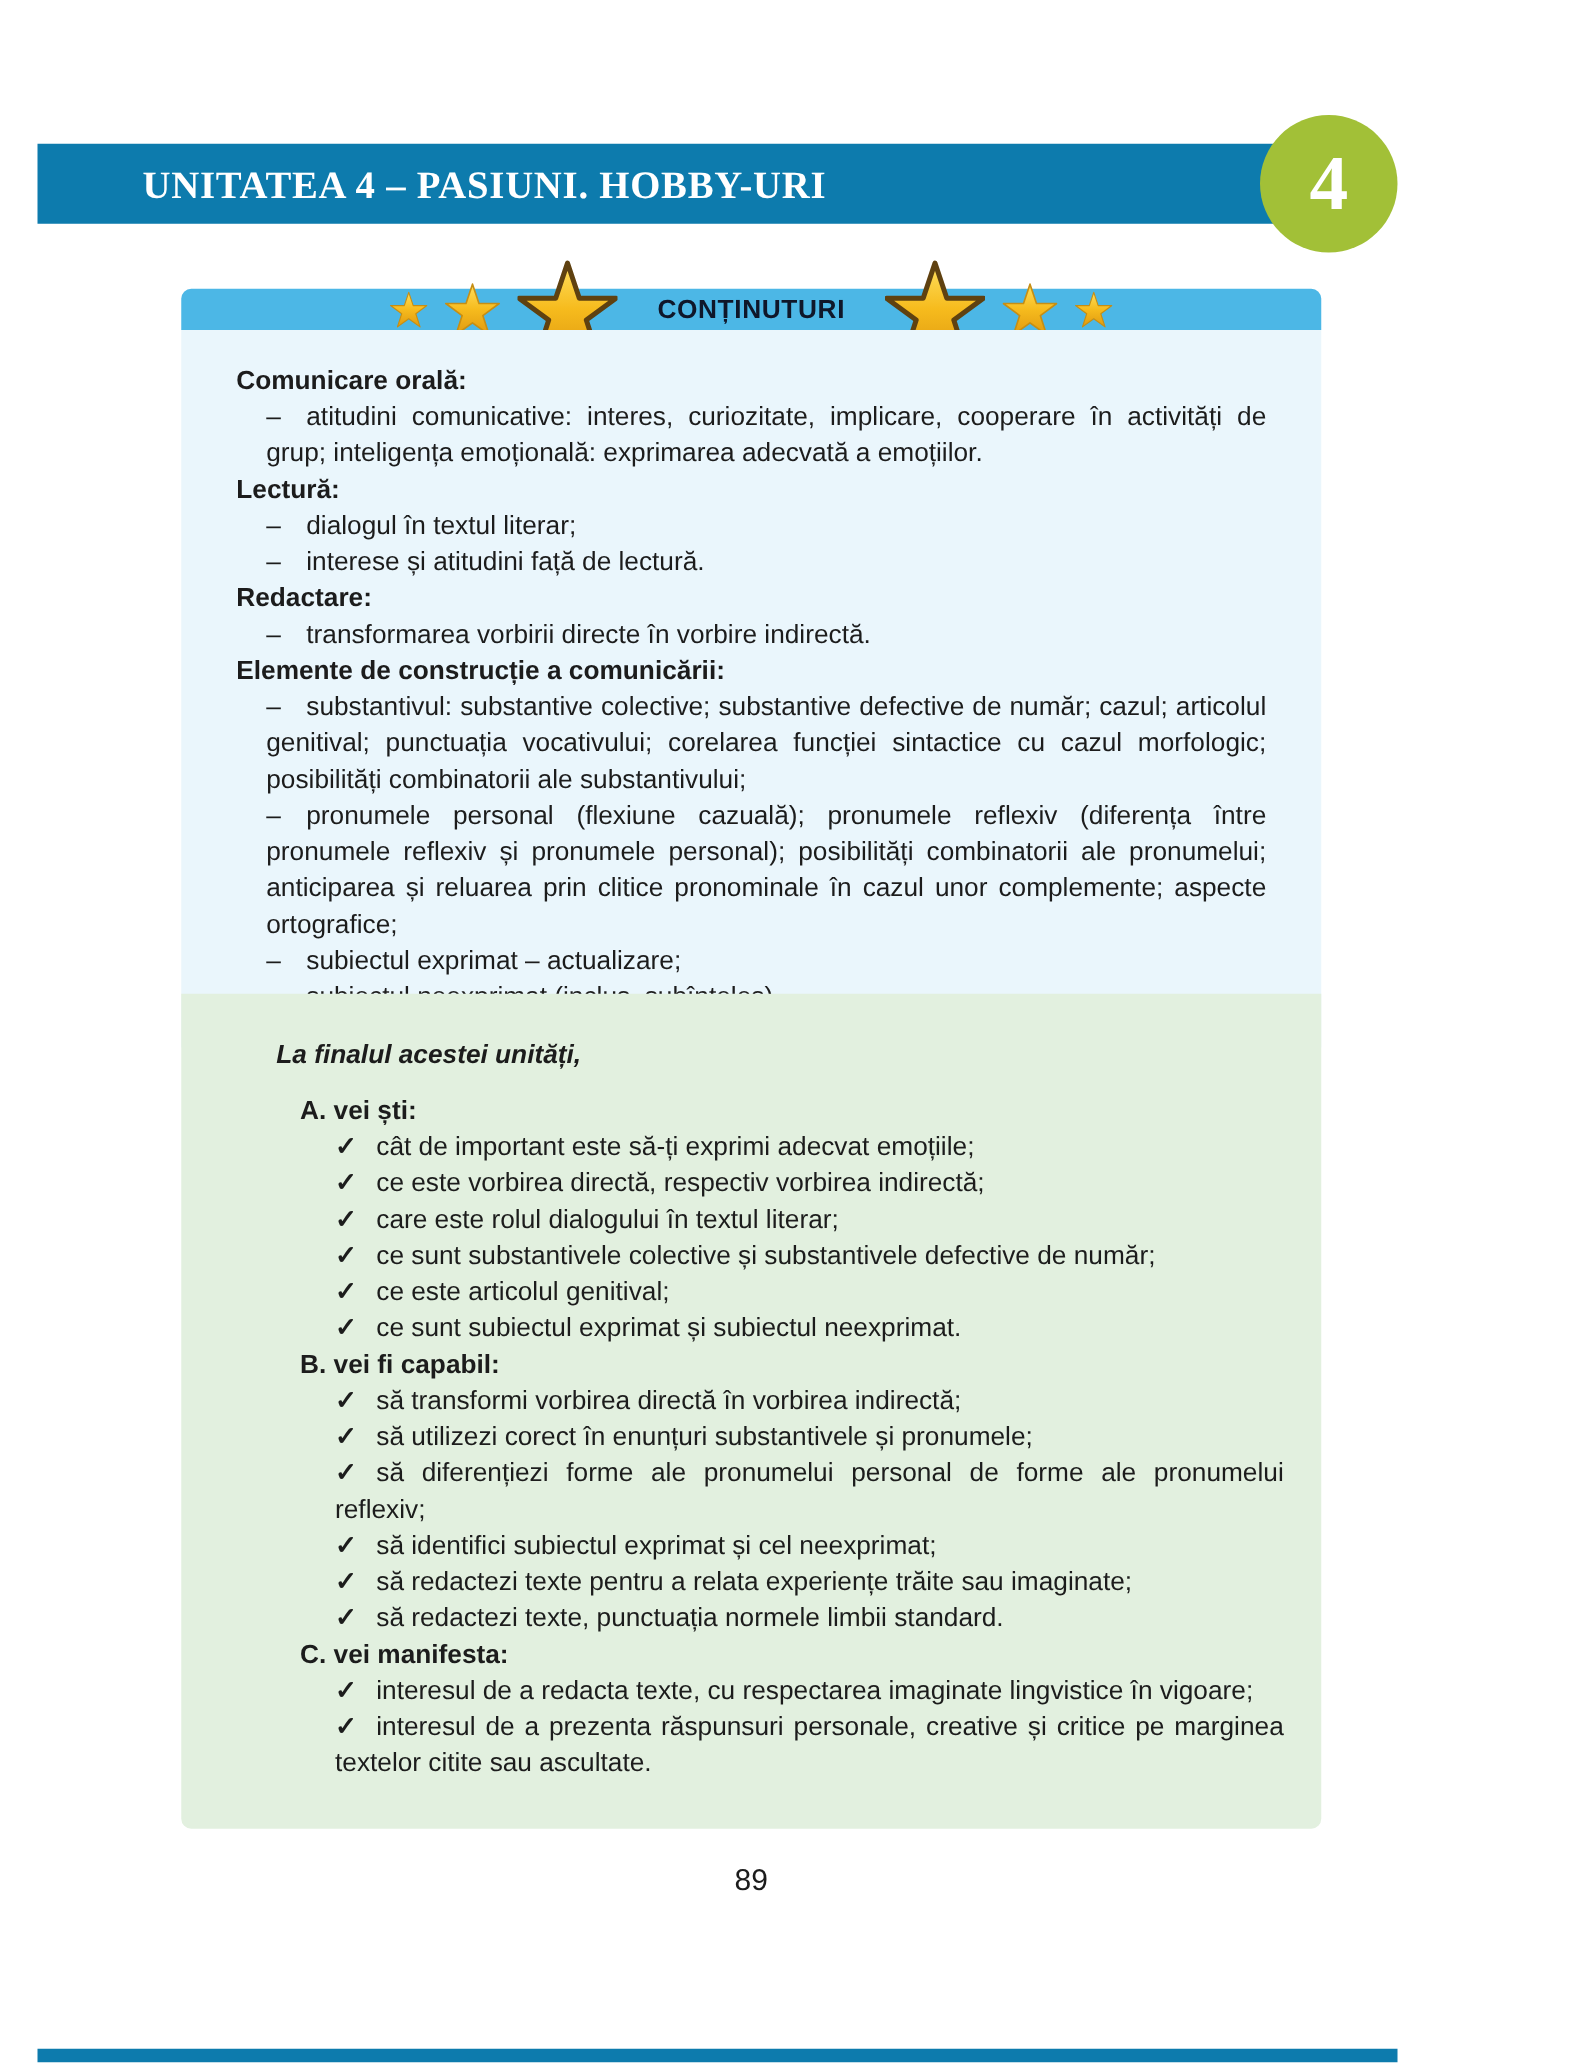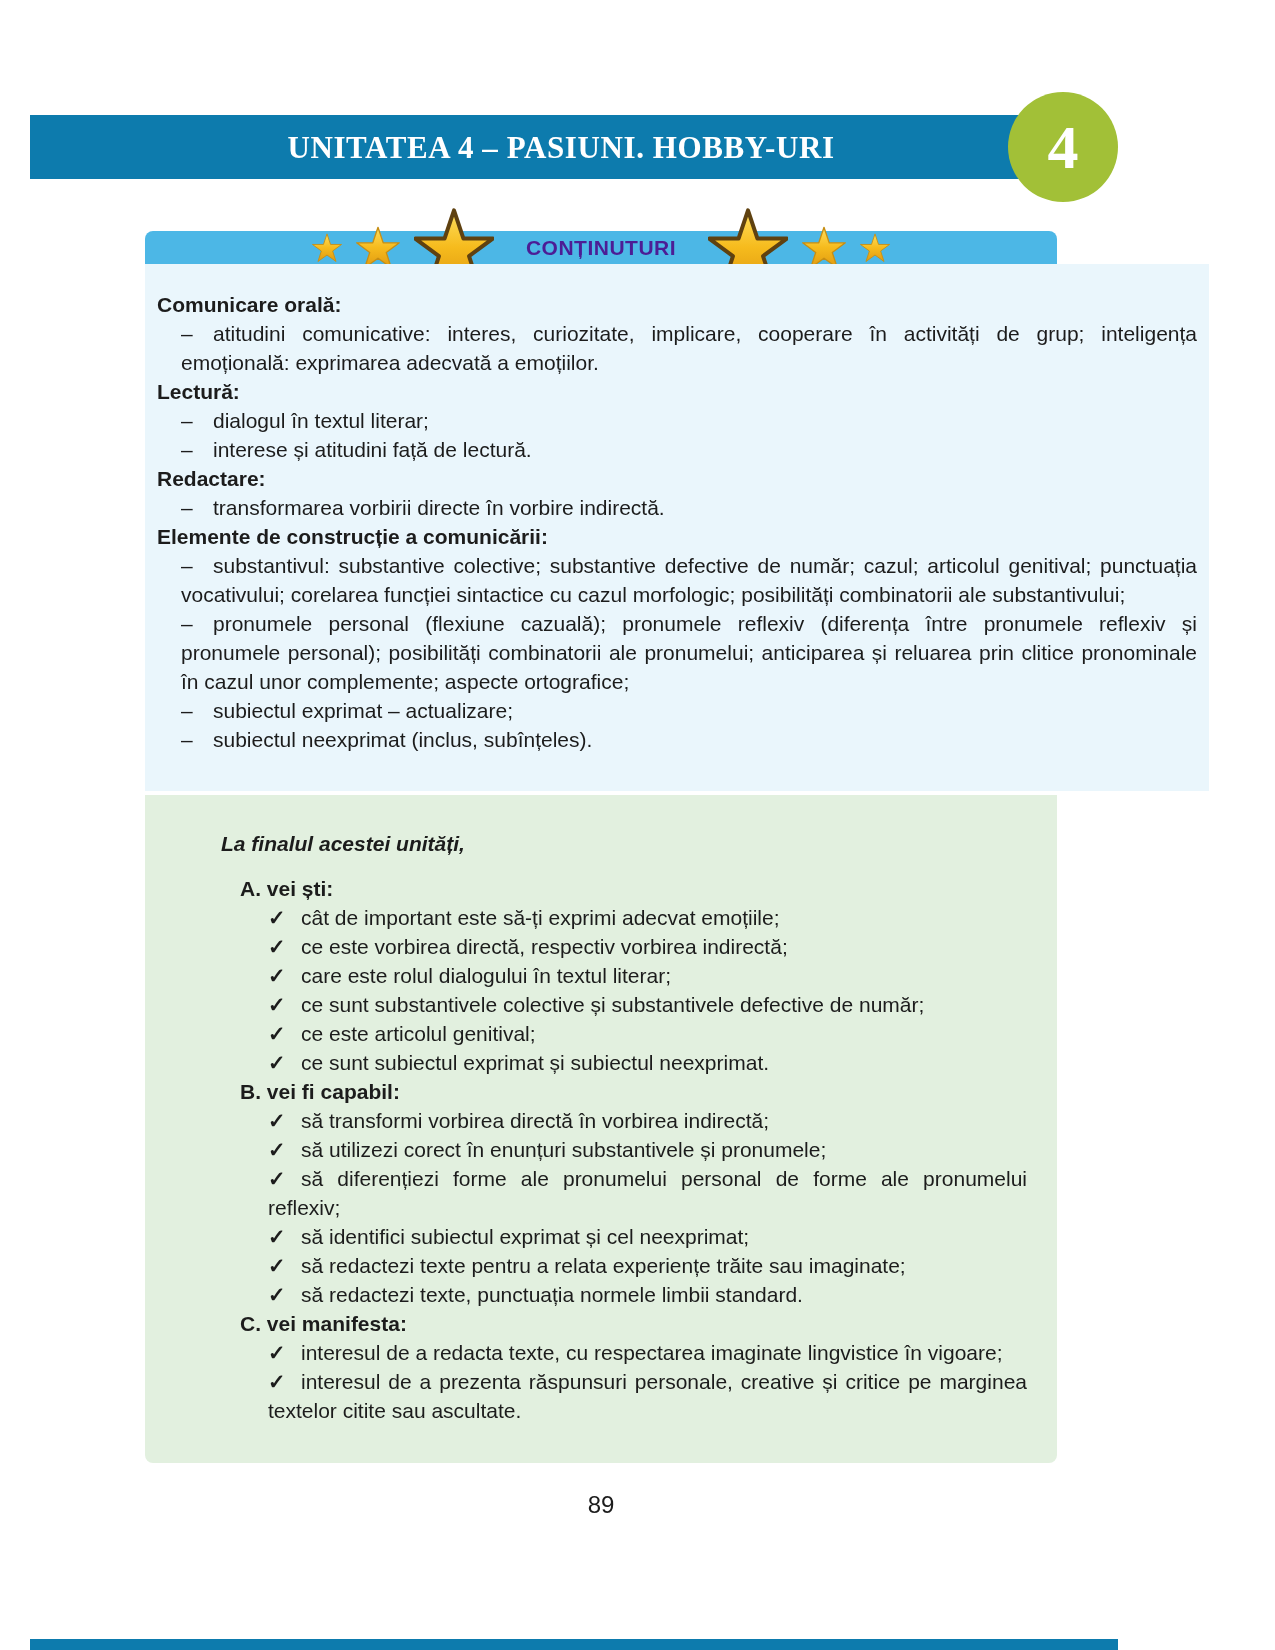--- a/index.html
+++ b/index.html
@@ -14,49 +14,49 @@
   }
   html,body{margin:0;padding:0;}
   body{
     width:1275px;height:1650px;position:relative;overflow:hidden;
     background:#ffffff;color:var(--text);
     font-family:"Liberation Sans",sans-serif;font-size:21px;line-height:29px;
   }
   .header-bar{
     position:absolute;left:30px;top:115px;width:1007px;height:64px;
     background:var(--header-bar);
-    display:flex;align-items:center;justify-content:center;
-    padding-left:55px;box-sizing:border-box;
+    display:flex;align-items:center;
+    padding-left:84px;box-sizing:border-box;
   }
   .header-title{
     color:#ffffff;font-family:"Liberation Serif",serif;font-weight:bold;
     font-size:31px;letter-spacing:0.6px;white-space:nowrap;
   }
   .unit-badge{
     position:absolute;left:1008px;top:92px;width:110px;height:110px;border-radius:50%;
     background:var(--unit-badge);color:#ffffff;
     display:flex;align-items:center;justify-content:center;
     font-family:"Liberation Serif",serif;font-weight:bold;font-size:62px;
   }
   .banner{
     position:absolute;left:145px;top:231px;width:912px;height:33px;
     background:var(--banner);border-radius:8px 8px 0 0;
     display:flex;align-items:center;justify-content:center;gap:14px;
   }
   .banner-label{
-    color:#4c1d95;font-weight:bold;font-size:21px;letter-spacing:0.5px;
+    color:#0f172a;font-weight:bold;font-size:21px;letter-spacing:0.5px;
     margin:0 18px;white-space:nowrap;
   }
   .star{flex:0 0 auto;display:block;}
   .star.sm{width:30px;height:30px;}
   .star.md{width:44px;height:44px;}
   .star.lg{width:80px;height:80px;}
   .contents-box{
-    position:absolute;left:145px;top:264px;width:1064px;min-height:527px;
-    background:var(--contents-bg);padding:26px 12px;box-sizing:border-box;
+    position:absolute;left:145px;top:264px;width:912px;min-height:527px;
+    background:var(--contents-bg);padding:26px 44px;box-sizing:border-box;
   }
   .objectives-box{
     position:absolute;left:145px;top:795px;width:912px;min-height:668px;
     background:var(--objectives-bg);padding:18px 30px;box-sizing:border-box;
     border-radius:0 0 8px 8px;
   }
   .section-heading{font-weight:bold;margin:0;}
   .dash-item{margin:0;padding-left:24px;text-align:justify;}
   .marker-dash{display:inline-block;width:32px;}
   .objectives-intro{margin:16px;padding-left:30px;font-weight:bold;font-style:italic;}

